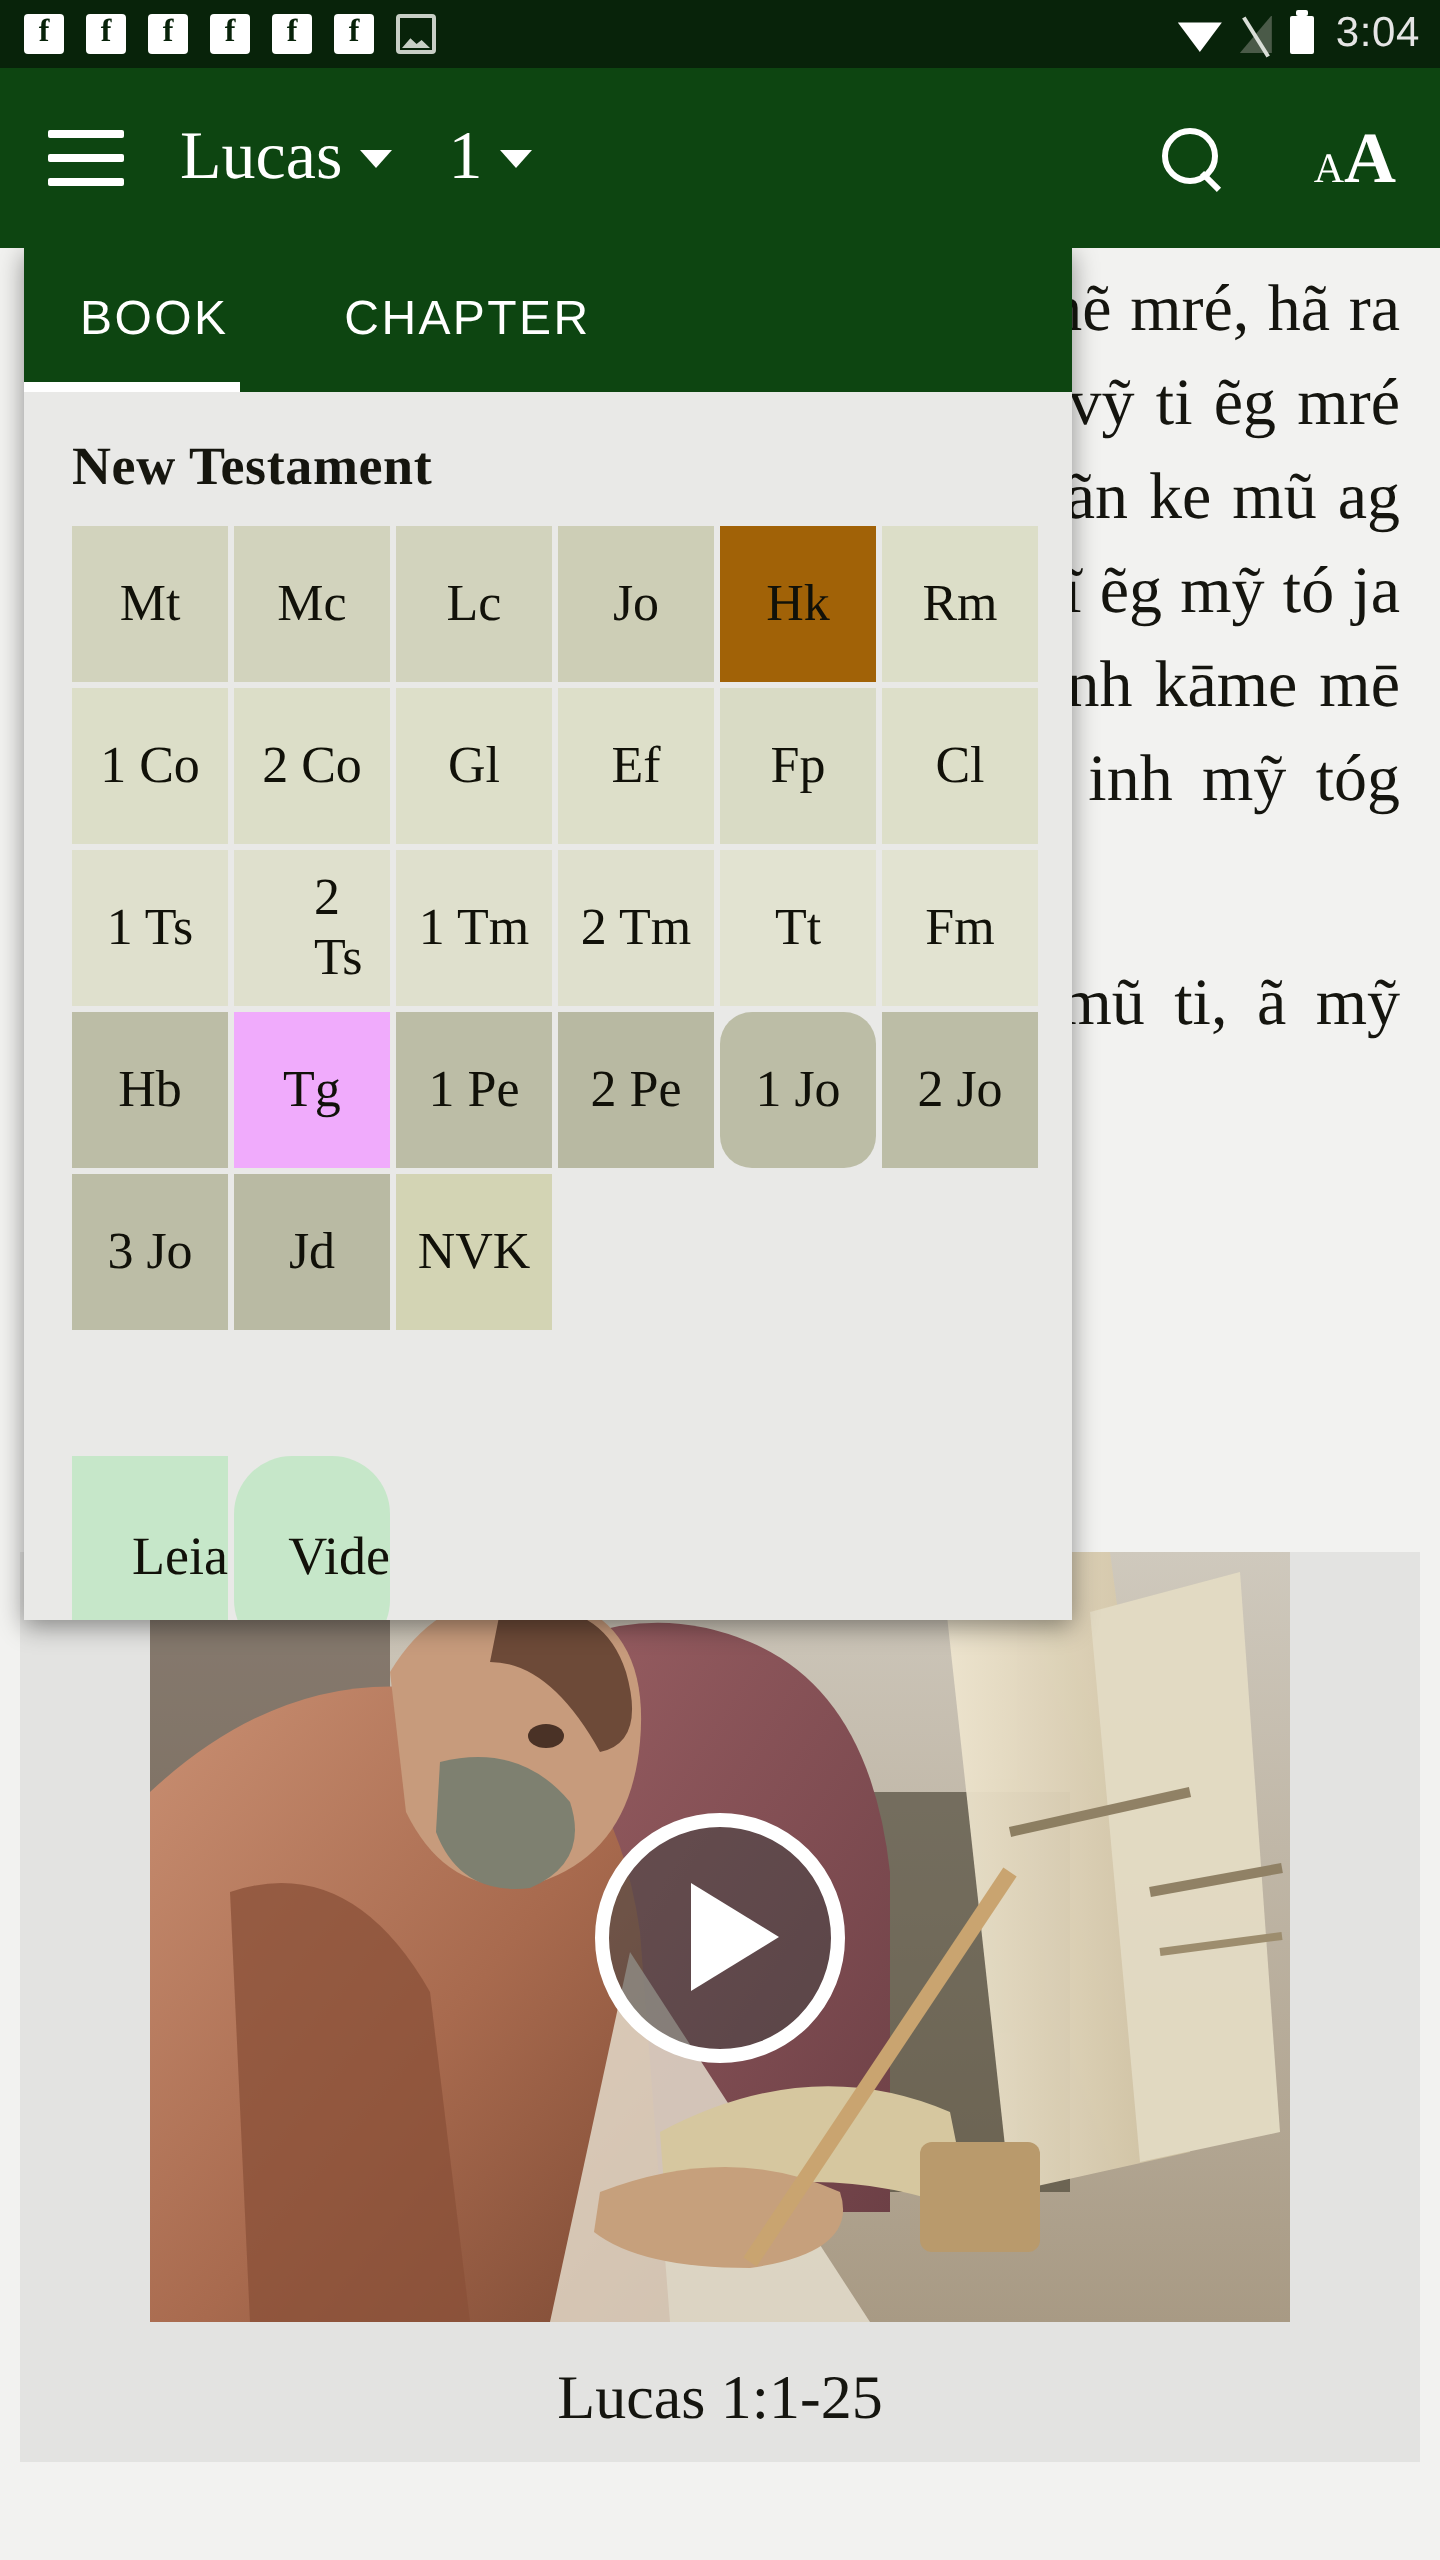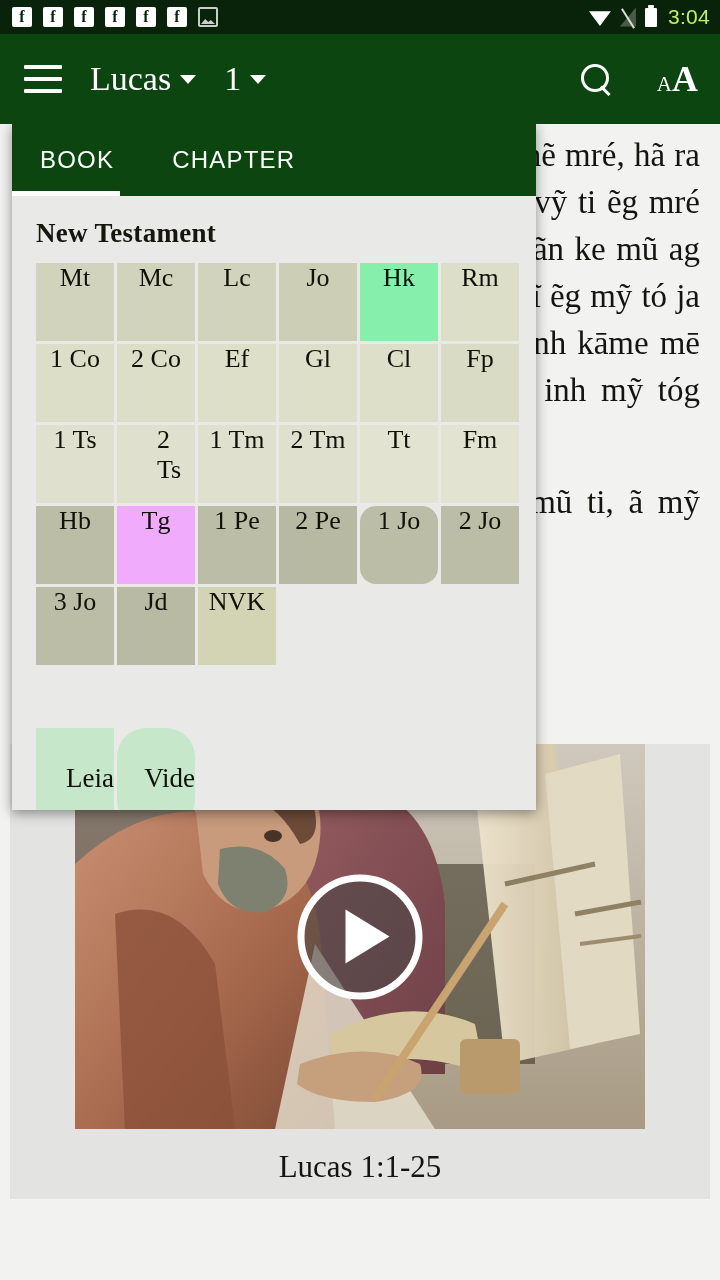--- a/index.html
+++ b/index.html
@@ -101,21 +101,21 @@
   }
   .bat-icon::before {
     content: "";
     position: absolute;
     top: -3px; left: 3px;
     width: 6px; height: 3px;
     background: #ffffff;
     border-radius: 1px;
   }
   .status-time {
-    color: #bef264;
+    color: #e5e5e5;
     font-family: "Liberation Sans", sans-serif;
     font-size: 21px;
     letter-spacing: 0.3px;
     margin-left: 2px;
   }
 
   
   .appbar {
     position: absolute;
     top: 34px; left: 0;
@@ -225,21 +225,21 @@
     vertical-align: super;
     line-height: 0;
     padding-right: 2px;
   }
   .ital { font-style: italic; }
   .verses p { margin: 0 0 18px 0; }
 
   
   .videocard {
     position: absolute;
-    left: 10px; top: 620px;
+    left: 10px; top: 652px;
     width: 700px; height: 455px;
     background: #e3e3e1;
   }
   .thumb {
     position: absolute;
     left: 65px; top: 0px;
     width: 570px; height: 385px;
     overflow: hidden;
     background: #b9a893;
     cursor: pointer;
@@ -326,20 +326,21 @@
   }
   .bookgrid {
     display: grid;
     grid-template-columns: repeat(6, 78px);
     gap: 3px;
     padding-left: 12px;
   }
   .bookcell {
     height: 78px;
     display: flex;
+    align-items: center;
     justify-content: center;
     font-family: "Liberation Serif", serif;
     font-size: 26px;
     color: #111109;
     cursor: pointer;
     user-select: none;
   }
   .actionrow {
     display: flex;
     gap: 3px;
@@ -482,43 +483,43 @@
           </div>
           <div class="bookcell" style="background: rgb(210, 211, 189);">
             <span>Mc</span>
           </div>
           <div class="bookcell" style="background: rgb(210, 211, 189);">
             <span>Lc</span>
           </div>
           <div class="bookcell" style="background: rgb(205, 206, 182);">
             <span>Jo</span>
           </div>
-          <div class="bookcell" style="background: #86efac;">
+          <div class="bookcell" style="background: #a16207;">
             <span>Hk</span>
           </div>
           <div class="bookcell" style="background: rgb(220, 222, 200);">
             <span>Rm</span>
           </div>
           <div class="bookcell" style="background: rgb(220, 222, 200);">
             <span>1 Co</span>
           </div>
           <div class="bookcell" style="background: rgb(220, 222, 200);">
             <span>2 Co</span>
           </div>
           <div class="bookcell" style="background: rgb(221, 223, 201);">
+            <span>Gl</span>
+          </div>
+          <div class="bookcell" style="background: rgb(221, 223, 201);">
             <span>Ef</span>
           </div>
-          <div class="bookcell" style="background: rgb(221, 223, 201);">
-            <span>Gl</span>
+          <div class="bookcell" style="background: rgb(217, 219, 197);">
+            <span>Fp</span>
           </div>
           <div class="bookcell" style="background: rgb(221, 223, 201);">
             <span>Cl</span>
-          </div>
-          <div class="bookcell" style="background: rgb(217, 219, 197);">
-            <span>Fp</span>
           </div>
           <div class="bookcell" style="background: rgb(223, 224, 205);">
             <span>1 Ts</span>
           </div>
           <div class="bookcell" style="background: rgb(223, 224, 205); padding-left: 40px;">
             <span>2 Ts</span>
           </div>
           <div class="bookcell" style="background: rgb(223, 224, 205);">
             <span>1 Tm</span>
           </div>

